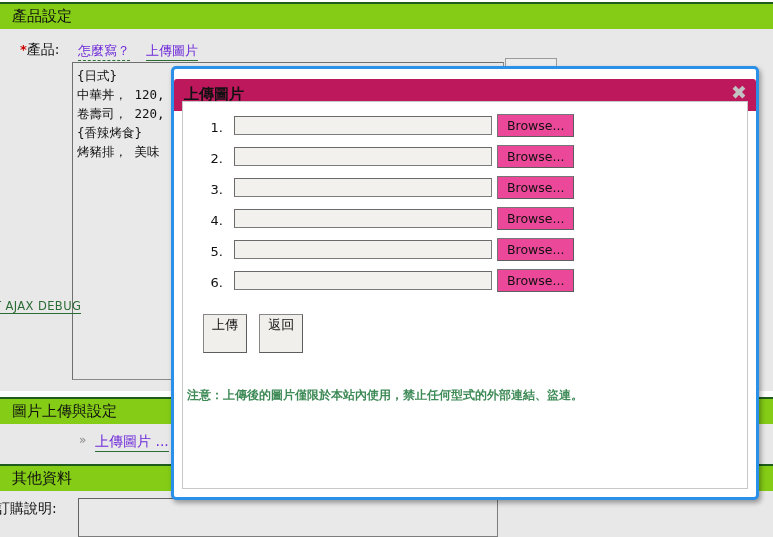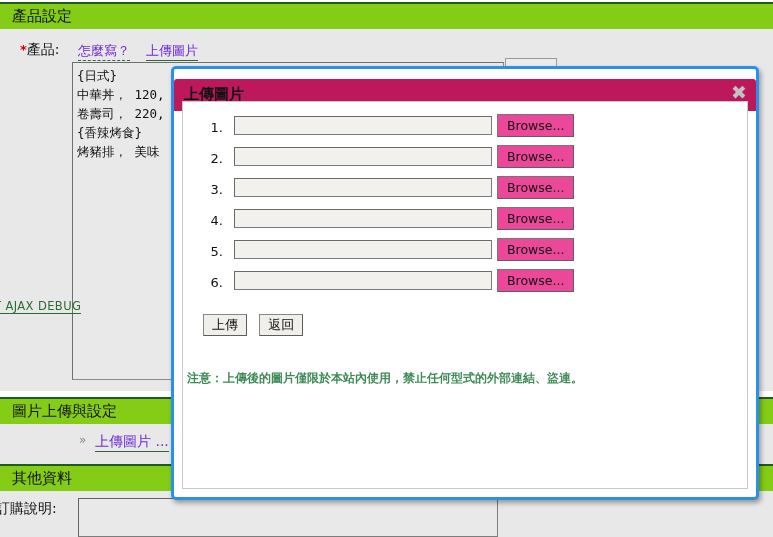--- a/index.html
+++ b/index.html
@@ -208,21 +208,21 @@
     border-bottom-color: #5e5e5e;
     box-sizing: border-box;
     font-size: 12.5px;
     color: #111;
     cursor: pointer;
     font-family: "DejaVu Sans", "Liberation Sans", sans-serif;
   }
 
   .action-btn {
     display: inline-block;
-    height: 22px;
+    height: 39px;
     line-height: 19px;
     min-width: 44px;
     text-align: center;
     padding: 0 8px;
     background: #f0efeb;
     border: 1px solid #888;
     border-right-color: #5d5d5d;
     border-bottom-color: #5d5d5d;
     box-sizing: border-box;
     font-size: 13px;

